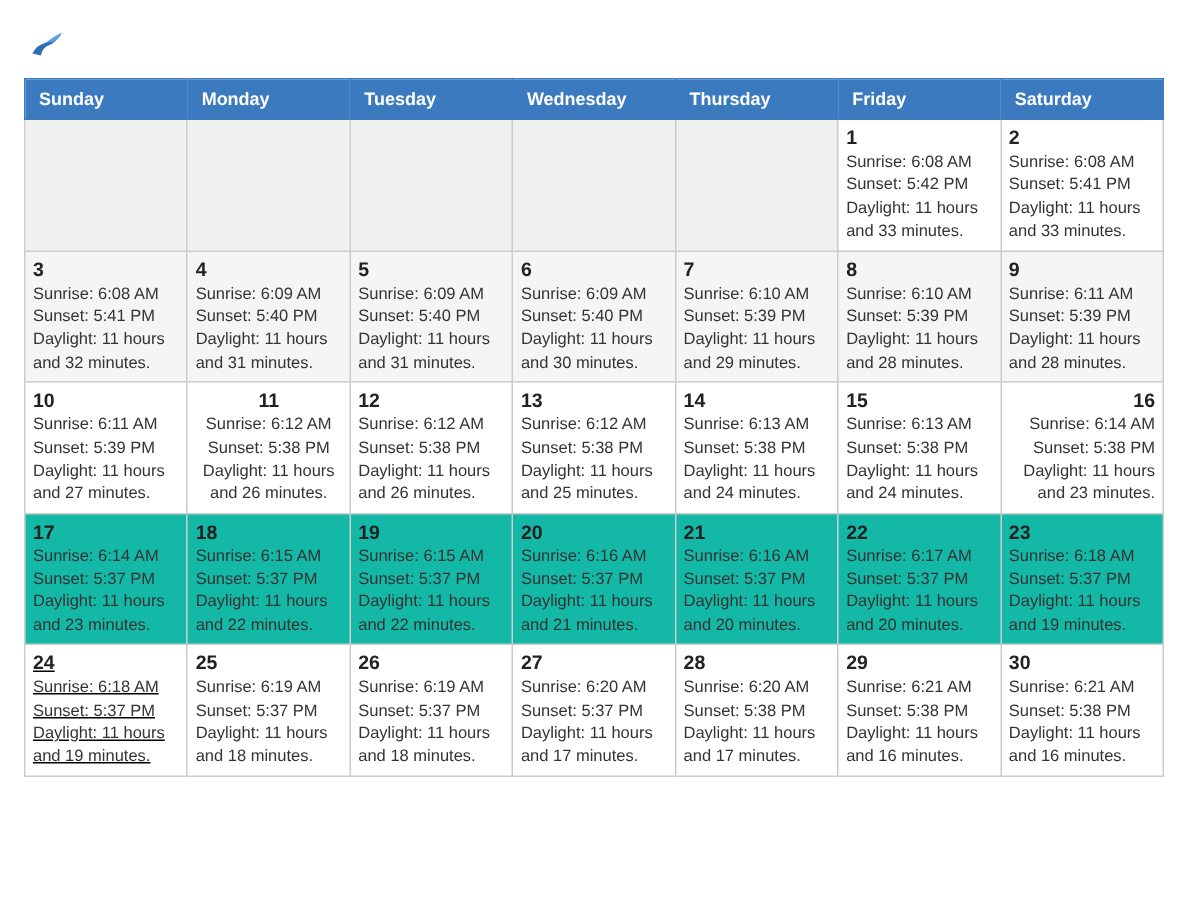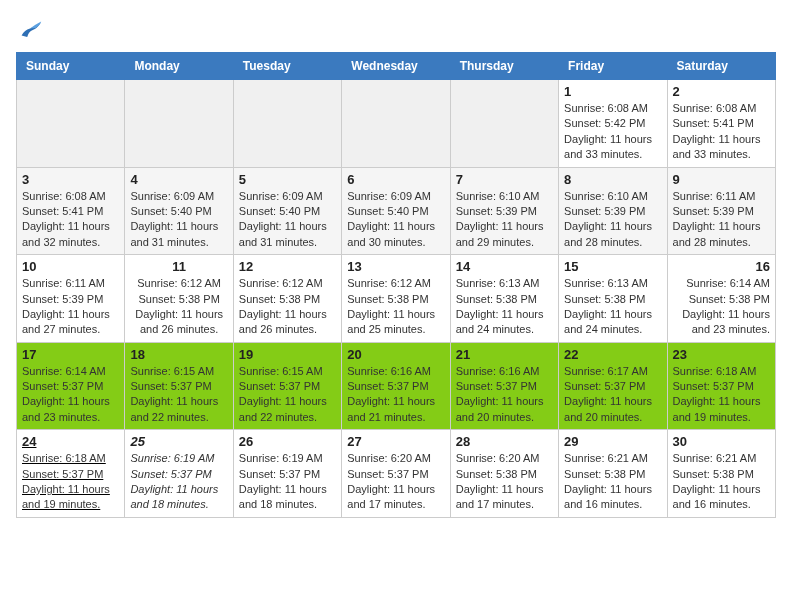--- a/index.html
+++ b/index.html
@@ -192,21 +192,21 @@
         </td>
         <td style="background-color: inherit;">
           <span class="day-number">15</span>
           <div class="day-info">Sunrise: 6:13 AM<br>Sunset: 5:38 PM<br>Daylight: 11 hours and 24 minutes.</div>
         </td>
         <td style="background-color: inherit; text-align: right;">
           <span class="day-number">16</span>
           <div class="day-info">Sunrise: 6:14 AM<br>Sunset: 5:38 PM<br>Daylight: 11 hours and 23 minutes.</div>
         </td>
       </tr>
-      <tr style="background-color: #84cc16; margin-top: 20px;">
+      <tr style="background-color: #14b8a6; margin-top: 20px;">
         <td style="background-color: inherit;">
           <span class="day-number">17</span>
           <div class="day-info">Sunrise: 6:14 AM<br>Sunset: 5:37 PM<br>Daylight: 11 hours and 23 minutes.</div>
         </td>
         <td style="background-color: inherit;">
           <span class="day-number">18</span>
           <div class="day-info">Sunrise: 6:15 AM<br>Sunset: 5:37 PM<br>Daylight: 11 hours and 22 minutes.</div>
         </td>
         <td style="background-color: inherit;">
           <span class="day-number">19</span>
@@ -227,21 +227,21 @@
         <td style="background-color: inherit;">
           <span class="day-number">23</span>
           <div class="day-info">Sunrise: 6:18 AM<br>Sunset: 5:37 PM<br>Daylight: 11 hours and 19 minutes.</div>
         </td>
       </tr>
       <tr style="background-color: rgb(255, 255, 255);">
         <td style="background-color: inherit; text-decoration: underline;">
           <span class="day-number">24</span>
           <div class="day-info">Sunrise: 6:18 AM<br>Sunset: 5:37 PM<br>Daylight: 11 hours and 19 minutes.</div>
         </td>
-        <td style="background-color: inherit; font-style: italic;">
+        <td style="background-color: inherit;">
           <span class="day-number">25</span>
           <div class="day-info">Sunrise: 6:19 AM<br>Sunset: 5:37 PM<br>Daylight: 11 hours and 18 minutes.</div>
         </td>
         <td style="background-color: inherit;">
           <span class="day-number">26</span>
           <div class="day-info">Sunrise: 6:19 AM<br>Sunset: 5:37 PM<br>Daylight: 11 hours and 18 minutes.</div>
         </td>
         <td style="background-color: inherit;">
           <span class="day-number">27</span>
           <div class="day-info">Sunrise: 6:20 AM<br>Sunset: 5:37 PM<br>Daylight: 11 hours and 17 minutes.</div>

